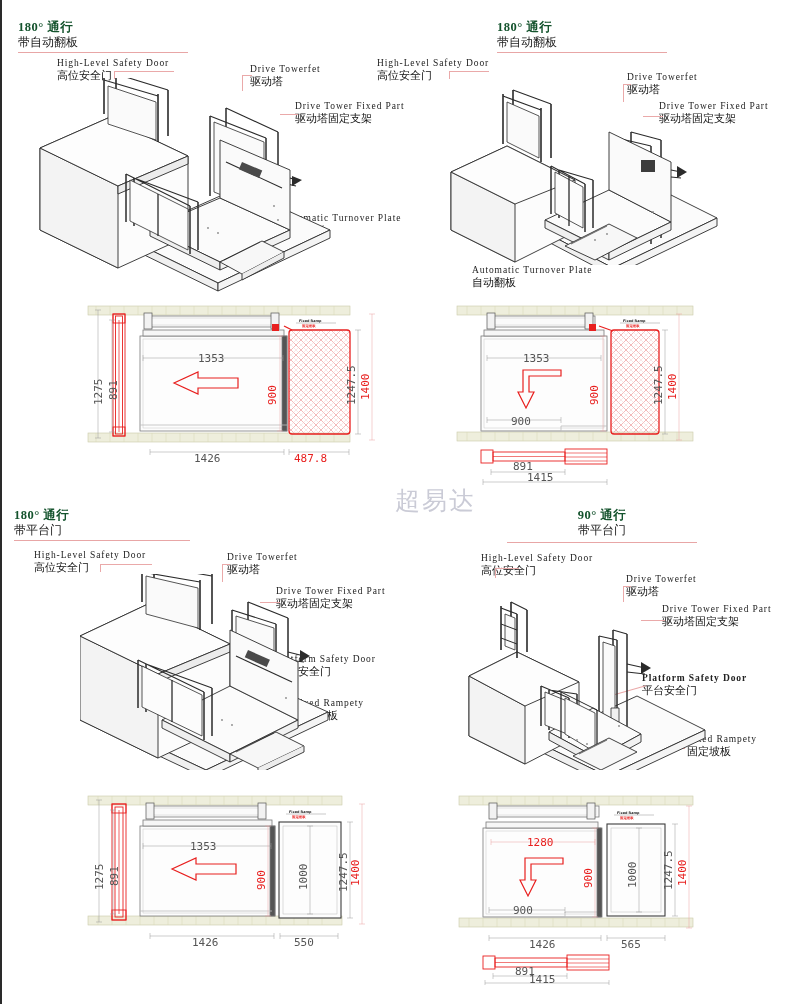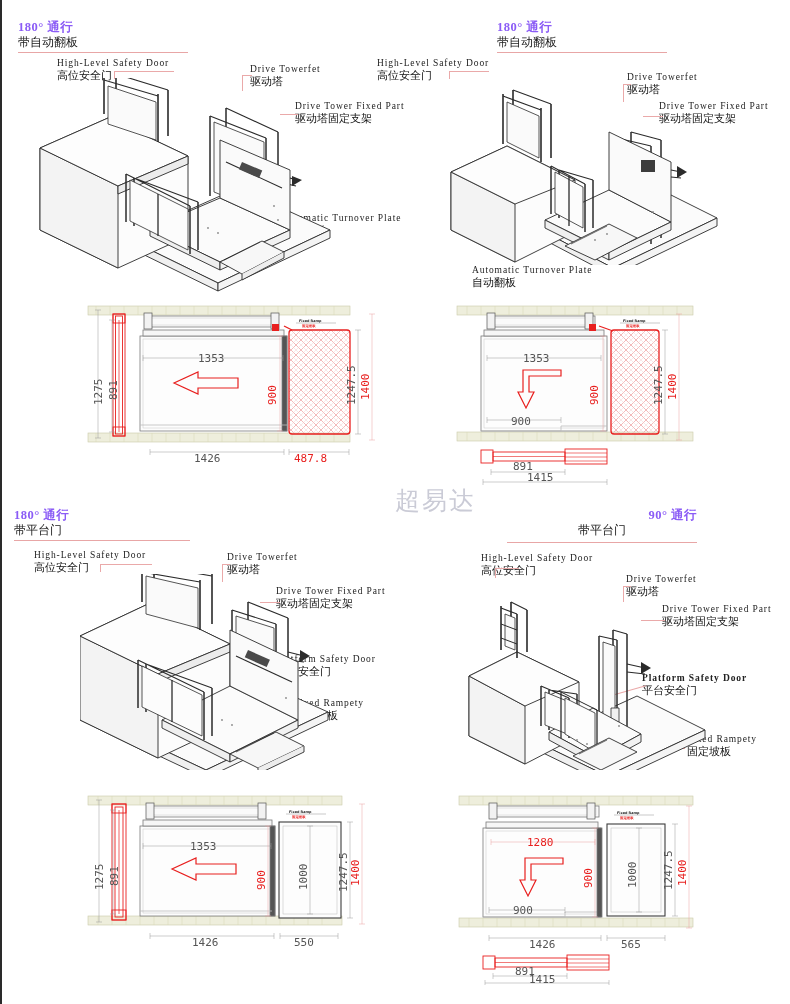--- a/index.html
+++ b/index.html
@@ -16,21 +16,21 @@
   
   .quad{position:absolute;}
   #quad-tl{left:0;   top:0;   width:395px;height:498px;}
   #quad-tr{left:395px;top:0;  width:395px;height:498px;}
   #quad-bl{left:0;   top:498px;width:395px;height:506px;}
   #quad-br{left:395px;top:498px;width:395px;height:506px;}
 
   
   .title-block{position:absolute;}
   .title-main{
-    color:#8b5cf6;font-weight:bold;font-size:12.5px;letter-spacing:.5px;
+    color:#14532d;font-weight:bold;font-size:12.5px;letter-spacing:.5px;
     white-space:nowrap;line-height:1.15;
   }
   .title-sub{
     color:#1a1a1a;font-size:12px;white-space:nowrap;line-height:1.2;
     margin-top:1px;
     font-family:Liberation Serif, serif;
   }
   .title-rule{
     height:1px;background:#e8a6a6;margin-top:2px;
   }
@@ -553,21 +553,21 @@
         <text class="dimtxt-r" transform="translate(273,96) rotate(-90)">1400</text>
         <text class="dimtxt" x="106" y="156">1426</text>
         <text class="dimtxt" x="208" y="156">550</text>
       </svg>
     </div>
   </div>
 
   <div class="quad" id="quad-br">
 
     <div class="title-block" style="left:110px;top:10px;width:190px;">
-      <div class="title-main" style="text-align:right;">90° 通行</div>
+      <div class="title-main" style="text-align:center;">90° 通行</div>
       <div class="title-sub" style="text-align:center;">带平台门</div>
       <div class="title-rule" style="margin-top:4px;"></div>
     </div>
 
     <div class="lbl" style="left:84px;top:55px;">
       <span class="en">High-Level Safety Door</span>
       <span class="cn">高位安全门</span>
     </div>
     <div class="leader h" style="left:98px;top:70px;width:24px;"></div>
     <div class="leader v" style="left:98px;top:70px;height:10px;"></div>

